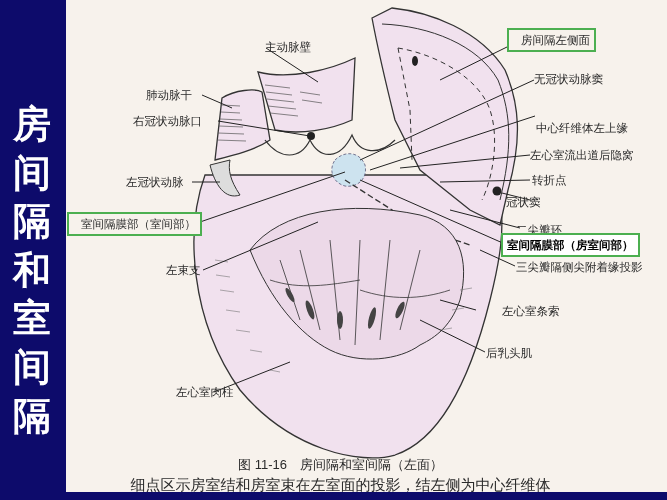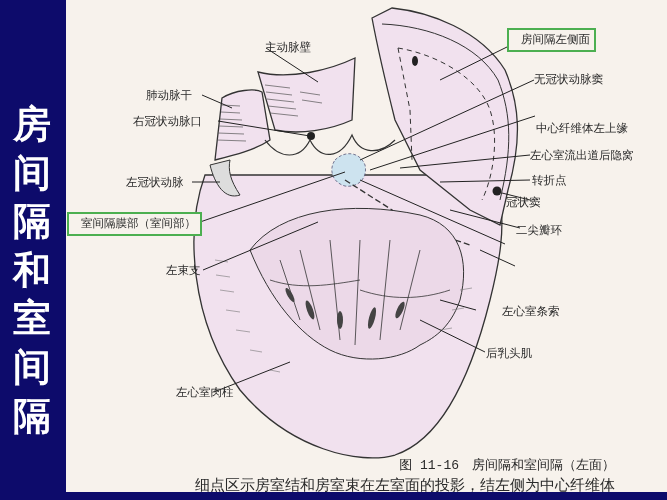--- a/index.html
+++ b/index.html
@@ -32,24 +32,24 @@
   .lbl {
     position: absolute; font-size: 11.5px; color: #2a2a2a;
     font-family: "DejaVu Serif", serif; white-space: nowrap; line-height: 14px;
   }
   .boxed {
     position: absolute; border: 2px solid #4caf50; background: #f7f2ec;
     font-size: 11.5px; white-space: nowrap; line-height: 14px;
     padding: 3px 4px;
   }
   .boxed.dark { background: #ffffff; color: #000; font-weight: bold; font-family: "DejaVu Sans", sans-serif; }
-  .boxed.serif { font-family: Liberation Mono, monospace; color: #2a2a2a; padding-left: 12px; }
+  .boxed.serif { font-family: Liberation Sans, sans-serif; color: #2a2a2a; padding-left: 12px; }
   .caption {
-    position: absolute; left: 0; width: 549px; text-align: right;
-    font-family: Liberation Mono, monospace; color: #2a2a2a; white-space: nowrap;
+    position: absolute; left: 0; width: 549px; text-align: center;
+    font-family: Liberation Sans, sans-serif; color: #2a2a2a; white-space: nowrap;
   }
 </style>
 </head>
 <body>
 
 <div class="sidebar">
   <div class="sidebar-title">
     <span>房</span>
     <span>间</span>
     <span>隔</span>
@@ -166,20 +166,22 @@
 
   <div class="boxed serif" style="left:441px;top:28px;">房间隔左侧面</div>
   <div class="boxed serif" style="left:1px;top:212px;">室间隔膜部（室间部）</div>
 
   <div class="lbl" style="left:468px;top:72px;">无冠状动脉窦</div>
   <div class="lbl" style="left:470px;top:121px;">中心纤维体左上缘</div>
   <div class="lbl" style="left:464px;top:148px;">左心室流出道后隐窝</div>
   <div class="lbl" style="left:466px;top:173px;">转折点</div>
   <div class="lbl" style="left:440px;top:195px;">冠状窦</div>
   <div class="lbl" style="left:450px;top:223px;">二尖瓣环</div>
+  <div class="boxed dark" style="left:435px;top:233px;">室间隔膜部（房室间部）</div>
+  <div class="lbl" style="left:450px;top:260px;">三尖瓣隔侧尖附着缘投影</div>
   <div class="lbl" style="left:436px;top:304px;">左心室条索</div>
   <div class="lbl" style="left:420px;top:346px;">后乳头肌</div>
 
   <div class="caption" style="top:456px;font-size:13px;">图 11-16　房间隔和室间隔（左面）</div>
   <div class="caption" style="top:476px;font-size:15px;">细点区示房室结和房室束在左室面的投影，结左侧为中心纤维体</div>
 </div>
 
 <div class="bottom-bar"></div>
 
 </body></html>

